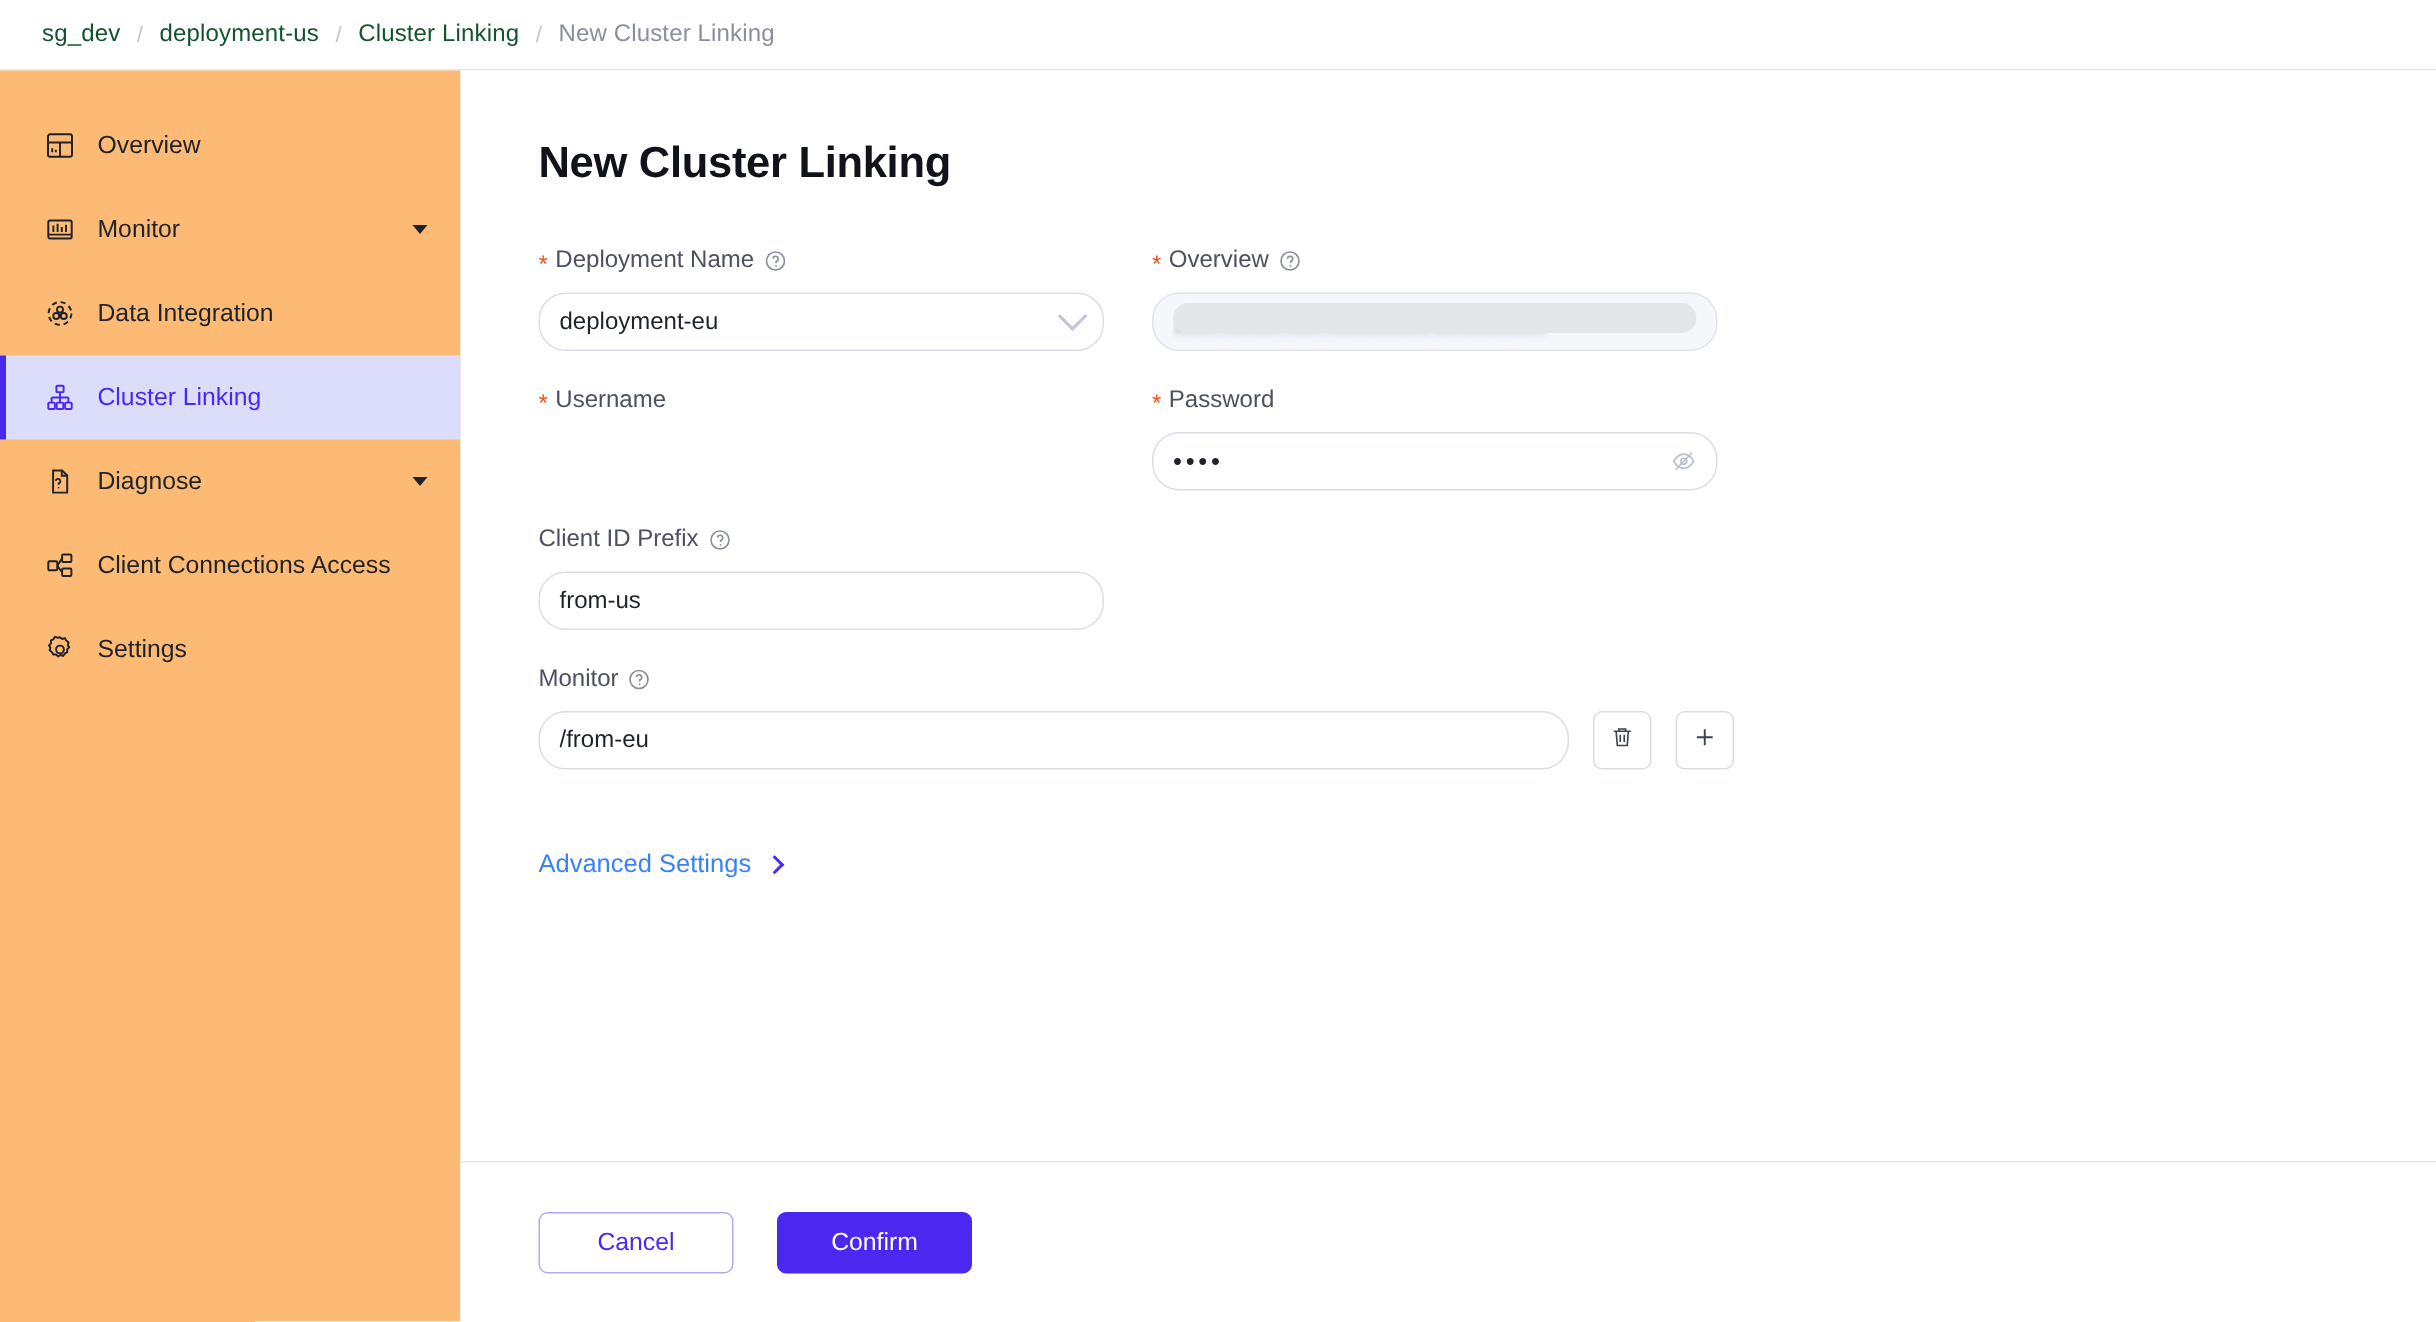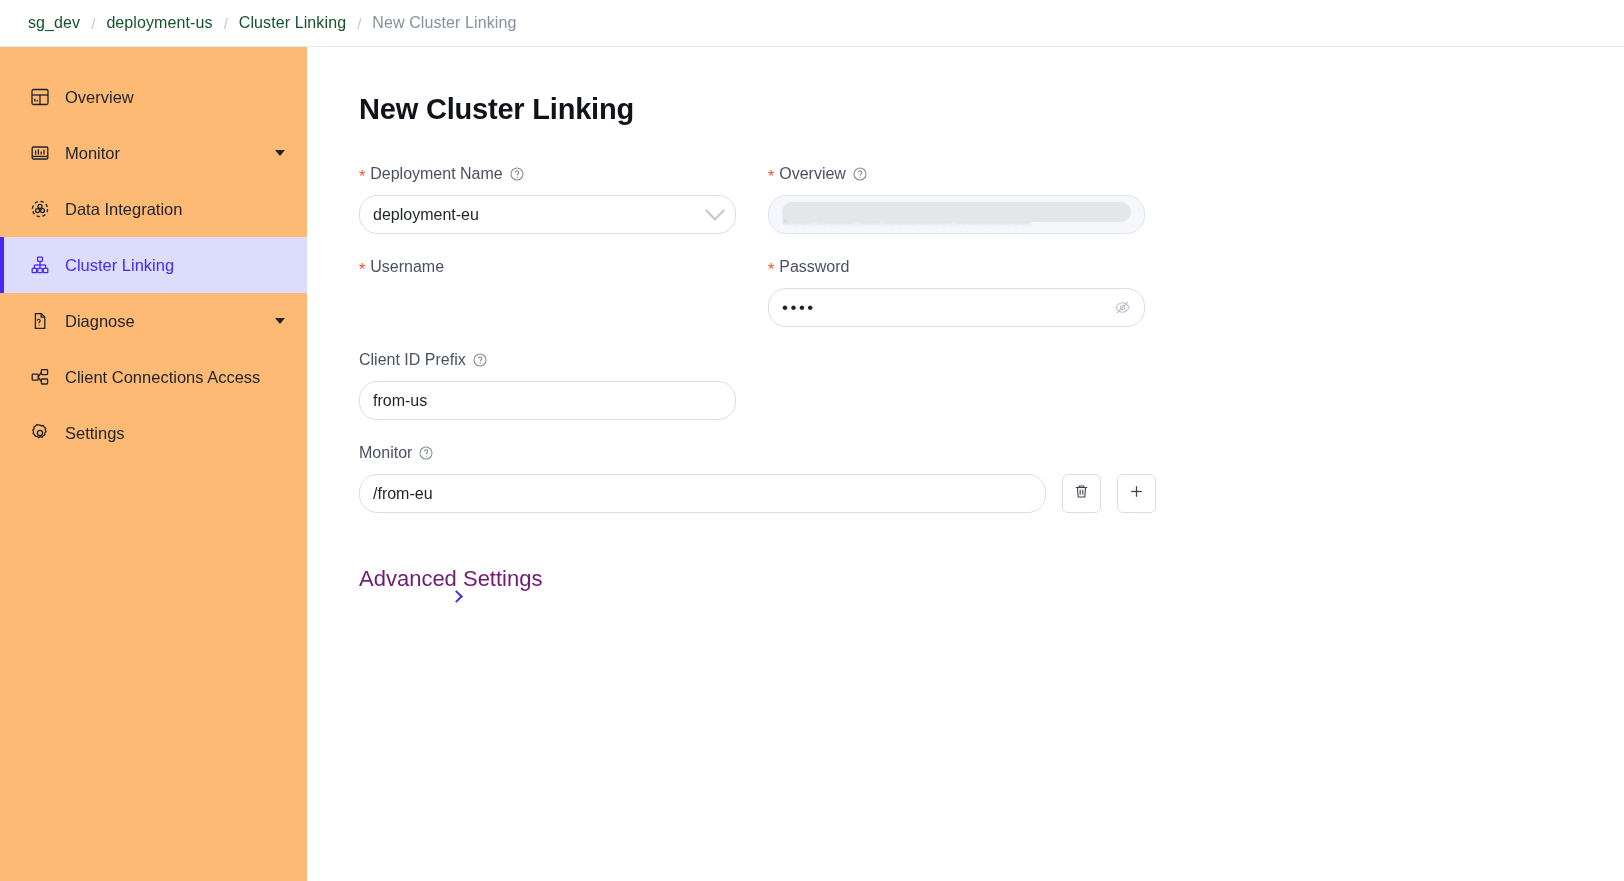--- a/index.html
+++ b/index.html
@@ -202,24 +202,23 @@
     align-items: center;
     justify-content: center;
     cursor: pointer;
     color: #3d4250;
   }
 
   .adv-link {
     margin-top: 30px;
     display: inline-flex;
     align-items: center;
-    color: #701a75;
-    font-size: 22px;
+    color: #3b82f6;
+    font-size: 17px;
     cursor: pointer;
-    flex-direction: column;
   }
   .adv-link .adv-chev {
     width: 9px; height: 9px;
     border-right: 2px solid #4b28f0;
     border-top: 2px solid #4b28f0;
     transform: rotate(45deg);
     margin-left: 11px;
   }
 
   
@@ -504,16 +503,20 @@
           </div>
         </div>
 
         <div class="adv-link">
           <span>Advanced Settings</span>
           <span class="adv-chev"></span>
         </div>
 
       </div>
 
+      <div class="footer">
+        <div class="btn btn-secondary">Cancel</div>
+        <div class="btn btn-primary">Confirm</div>
+      </div>
 
     </div>
   </div>
 </div>
 
 </body></html>

